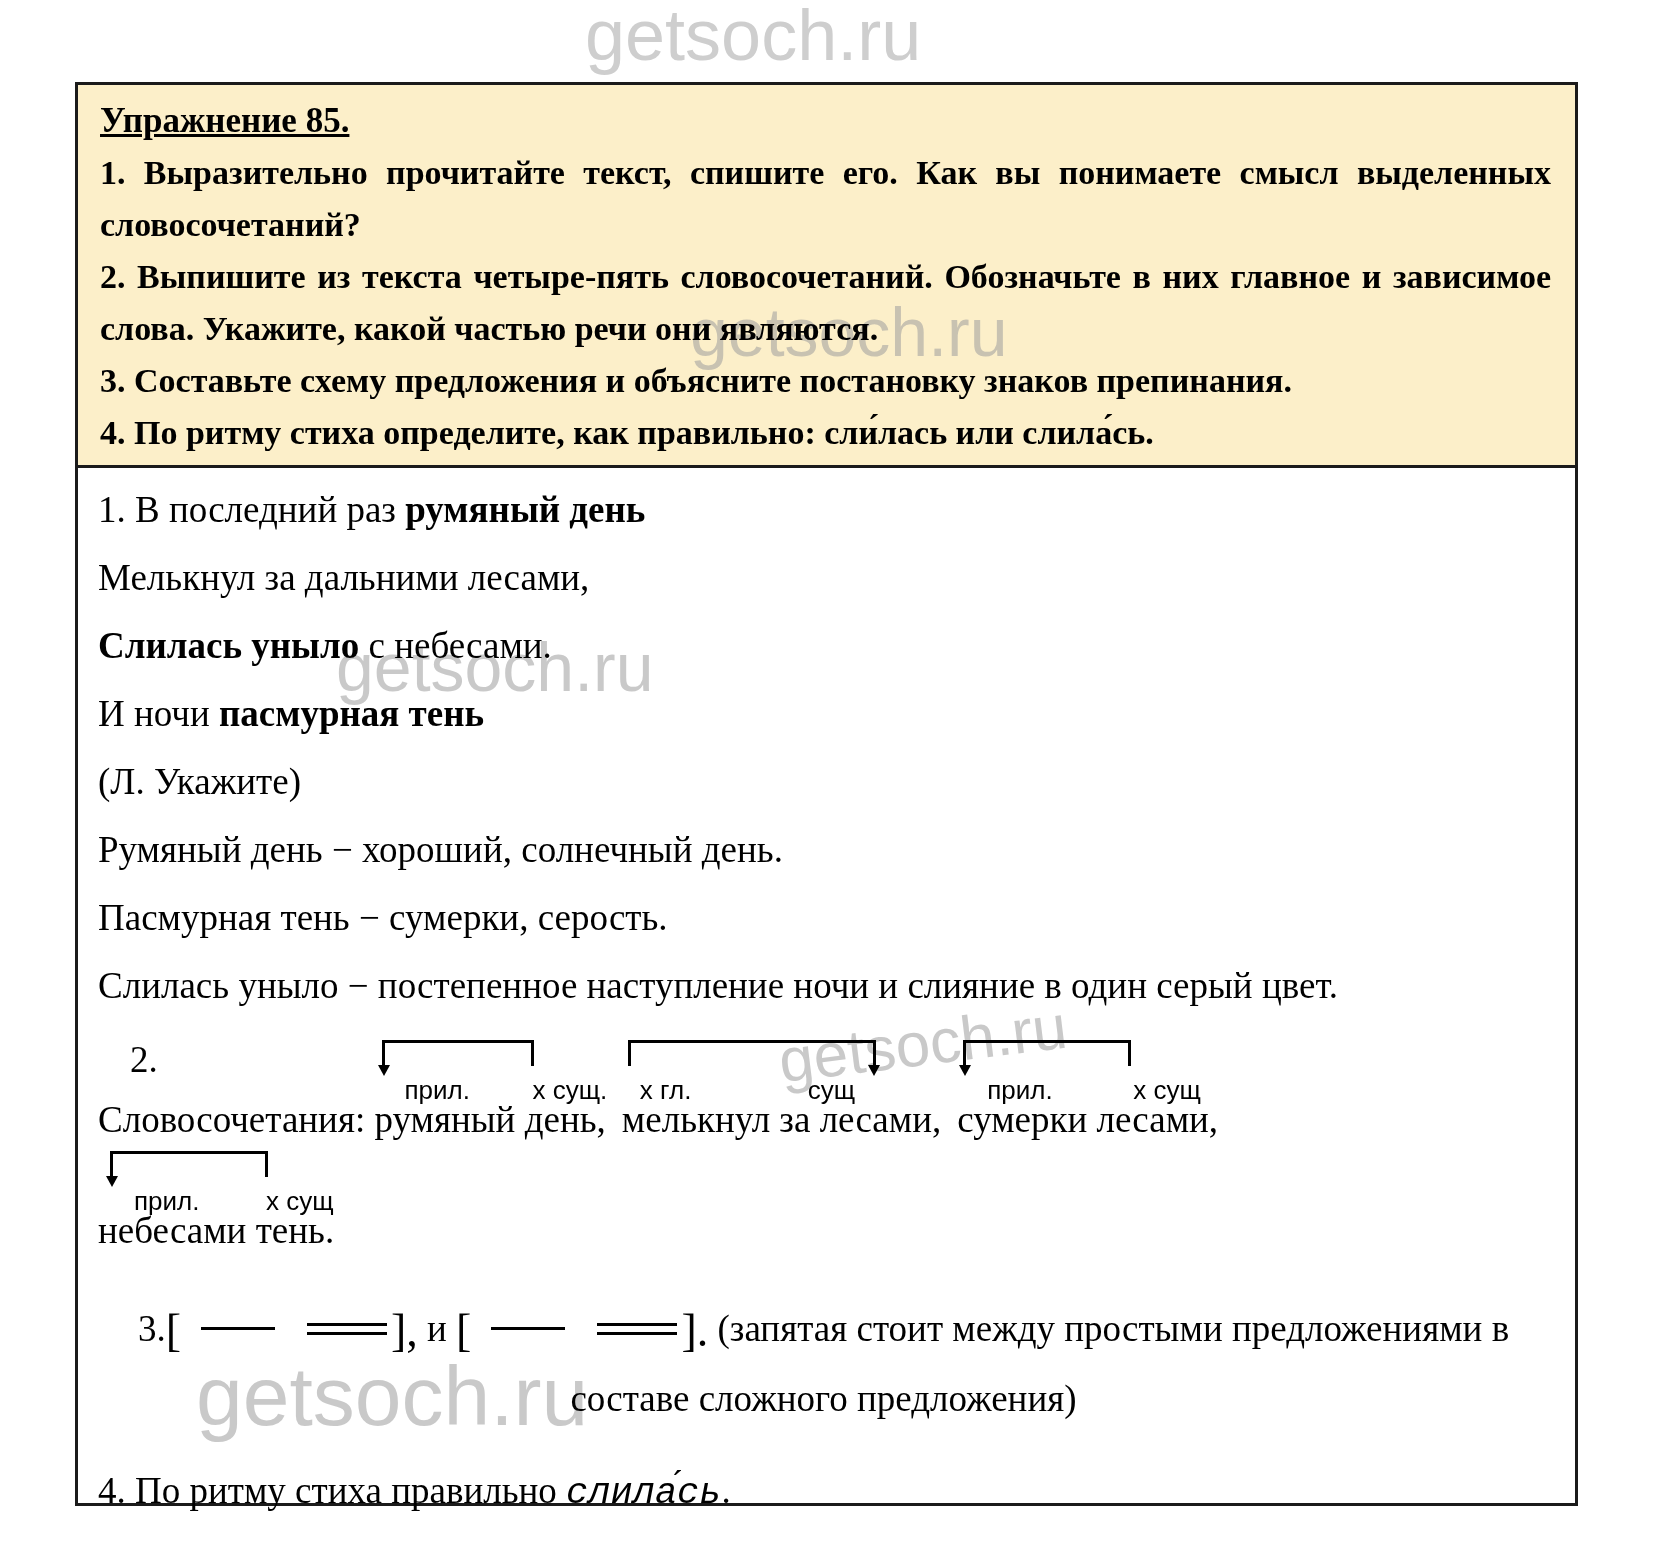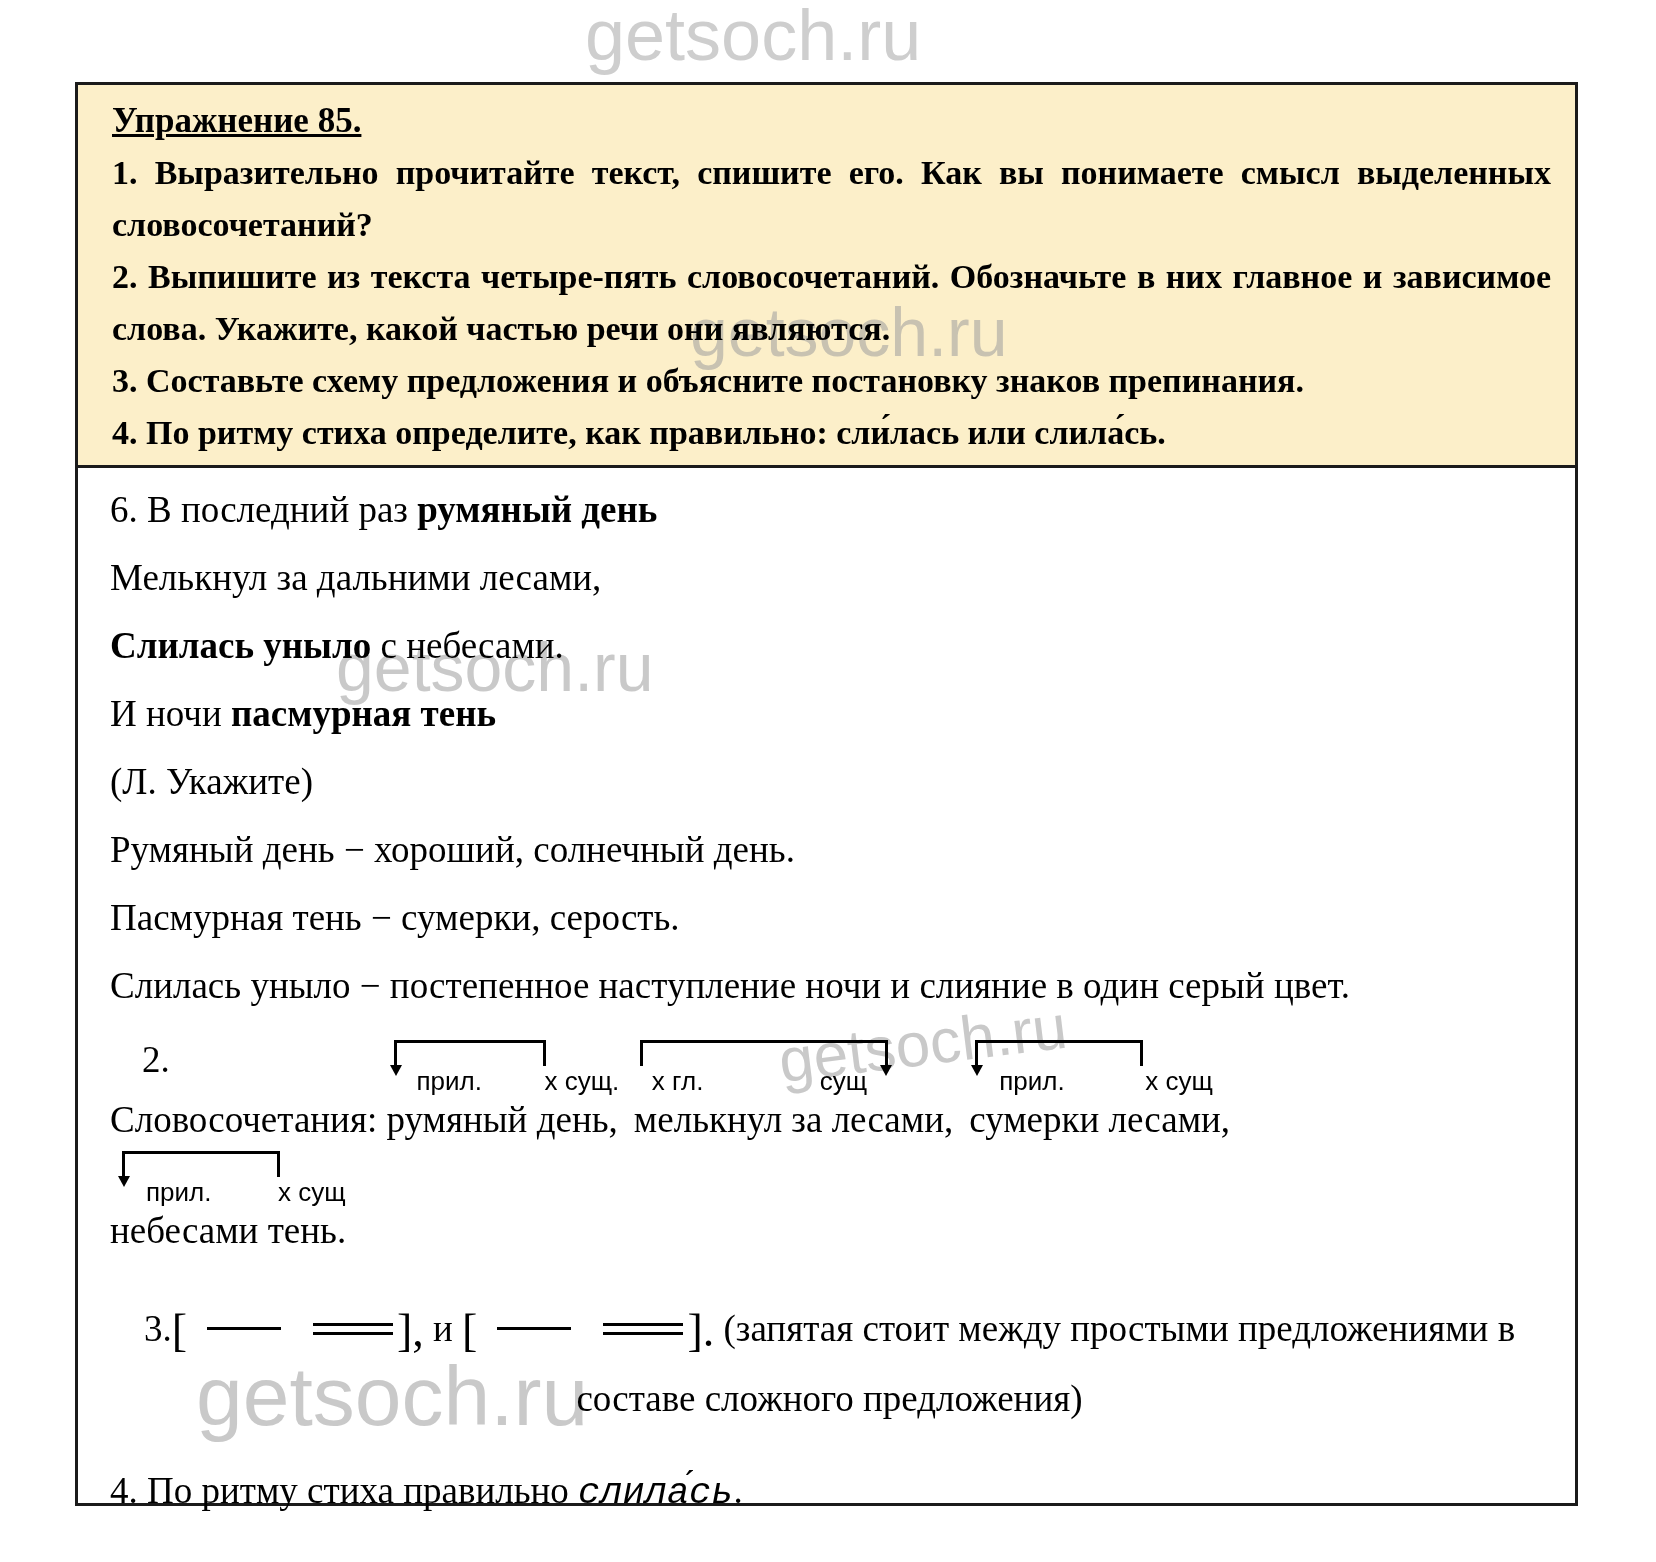--- a/index.html
+++ b/index.html
@@ -38,21 +38,21 @@
   .box-header {
     top:82px; height:386px;
     background:#fcefc9;
     padding:10px 24px 0 22px;
   }
   .box-answer {
     top:465px; height:1041px;
     background:#ffffff;
     padding:22px 26px 0 20px;
   }
-  .layer { position:relative; z-index:1;margin-left:12px; }
+  .layer { position:relative; z-index:1; }
   
   .h-title {
     font-size:35px; font-weight:700;
     text-decoration:underline;
     line-height:52px; margin:0;
   }
   .h-task {
     font-size:34px; font-weight:700;
     line-height:52px; margin:0;
     text-align:justify;
@@ -79,21 +79,21 @@
   .wc-arrow {
     position:absolute; bottom:-10px;
     width:0; height:0;
     border-left:6px solid transparent;
     border-right:6px solid transparent;
     border-top:11px solid #000;
   }
   .arrow-left  .wc-arrow { left:-7px; }
   .arrow-right .wc-arrow { right:-7px; }
   .wc-label {
-    position:absolute; top:32px;
+    position:absolute; top:41px;
     font-family:"Liberation Sans", sans-serif;
     font-size:26px; white-space:nowrap;
   }
   
   .section3 { margin-top:42px; font-size:37px; line-height:70px; text-align:center; }
   .bq { font-size:46px; line-height:0; vertical-align:-5px; }
   .subj-line {
     display:inline-block; width:74px; height:3px;
     background:#000; vertical-align:11px; margin:0 18px 0 20px;
   }
@@ -124,21 +124,21 @@
     </div>
   </div>
 
   <div class="box box-answer">
     <div class="wm wm-body1">getsoch.ru</div>
     <div class="wm wm-body2">getsoch.ru</div>
     <div class="wm wm-body3">getsoch.ru</div>
 
     <div class="layer">
 
-      <p class="a-line"><span>6. В последний раз </span><b>румяный день</b></p>
+      <p class="a-line"><span>1. В последний раз </span><b>румяный день</b></p>
       <p class="a-line">Мелькнул за дальними лесами,</p>
       <p class="a-line"><b>Слилась уныло</b><span> с небесами.</span></p>
       <p class="a-line"><span>И ночи </span><b>пасмурная тень</b></p>
       <p class="a-line">(Л. Укажите)</p>
 
       <p class="a-line">Румяный день − хороший, солнечный день.</p>
       <p class="a-line">Пасмурная тень − сумерки, серость.</p>
       <p class="a-line">Слилась уныло − постепенное наступление ночи и слияние в один серый цвет.</p>
 
       <div class="section2">

